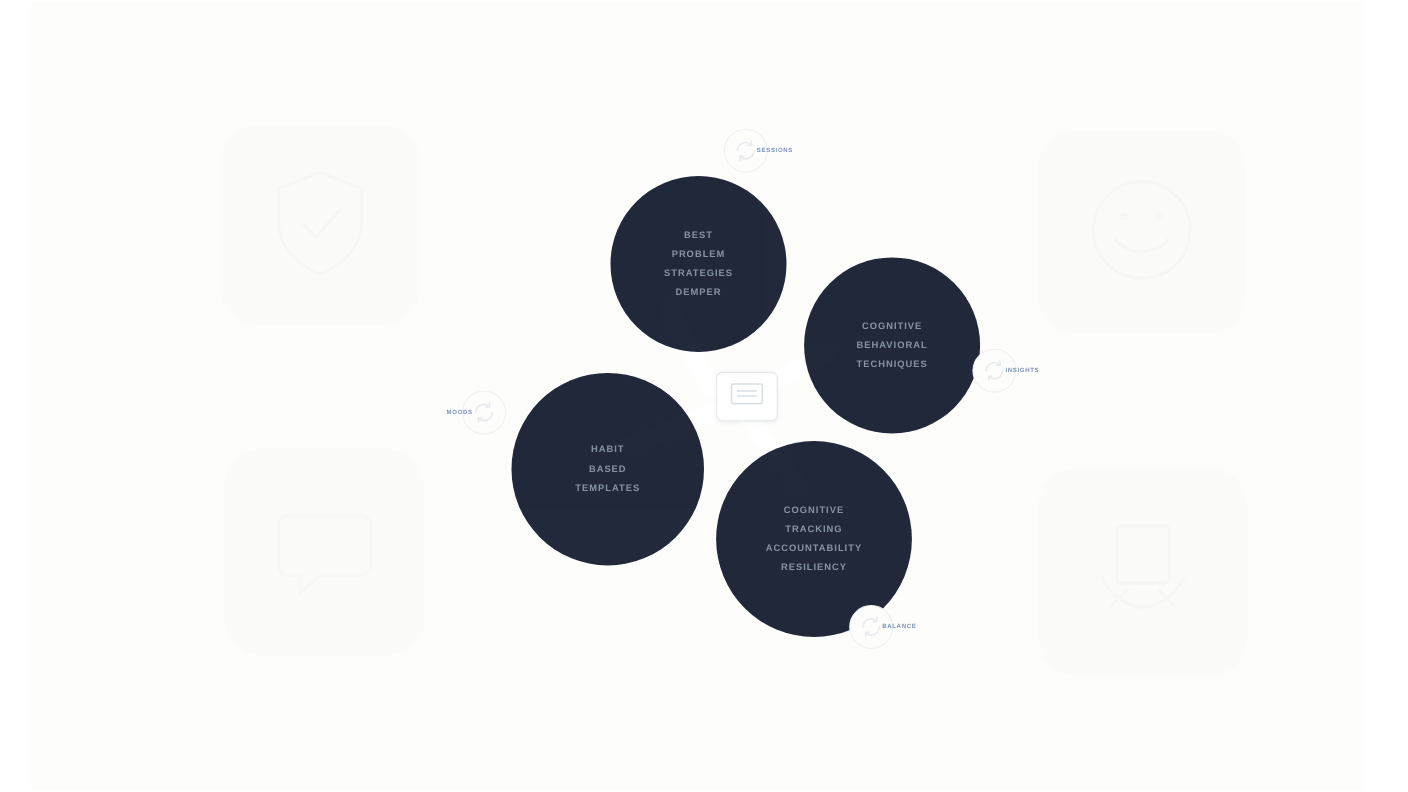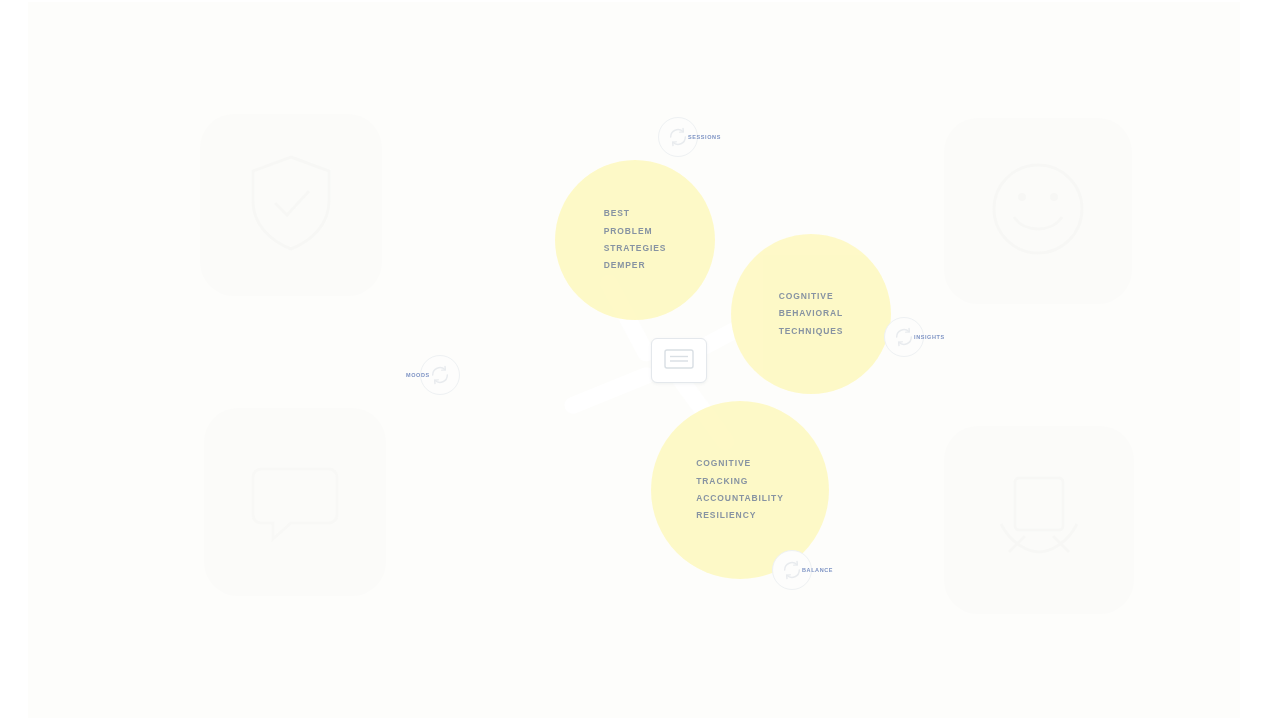--- a/index.html
+++ b/index.html
@@ -47,26 +47,26 @@
   }
   .wm-tl { left: 172px; top: 112px;  width: 182px; height: 182px; }
   .wm-tr { left: 916px; top: 116px;  width: 188px; height: 186px; }
   .wm-bl { left: 176px; top: 406px;  width: 182px; height: 188px; }
   .wm-br { left: 916px; top: 424px;  width: 190px; height: 188px; }
 
   
   .petal {
     position: absolute;
     border-radius: 50%;
-    background: #fef9c3;
+    background: #0f172a;
     opacity: 0.92;
     display: flex;
     align-items: center;
     justify-content: center;
-    text-align: left;
+    text-align: center;
   }
   .petal-top    { left: 527px; top: 158px; width: 160px; height: 160px; }
   .petal-right  { left: 703px; top: 232px; width: 160px; height: 160px; }
   .petal-left   { left: 437px; top: 337px; width: 175px; height: 175px; }
   .petal-bottom { left: 623px; top: 399px; width: 178px; height: 178px; }
 
   .petal-label {
     font-size: 8.5px;
     letter-spacing: 0.9px;
     line-height: 2.05;
@@ -199,20 +199,27 @@
     </div>
 
     <div class="petal petal-right">
       <div class="petal-label">
         <div>COGNITIVE</div>
         <div>BEHAVIORAL</div>
         <div>TECHNIQUES</div>
       </div>
     </div>
 
+    <div class="petal petal-left">
+      <div class="petal-label">
+        <div>HABIT</div>
+        <div>BASED</div>
+        <div>TEMPLATES</div>
+      </div>
+    </div>
 
     <div class="petal petal-bottom">
       <div class="petal-label">
         <div>COGNITIVE</div>
         <div>TRACKING</div>
         <div>ACCOUNTABILITY</div>
         <div>RESILIENCY</div>
       </div>
     </div>
 

